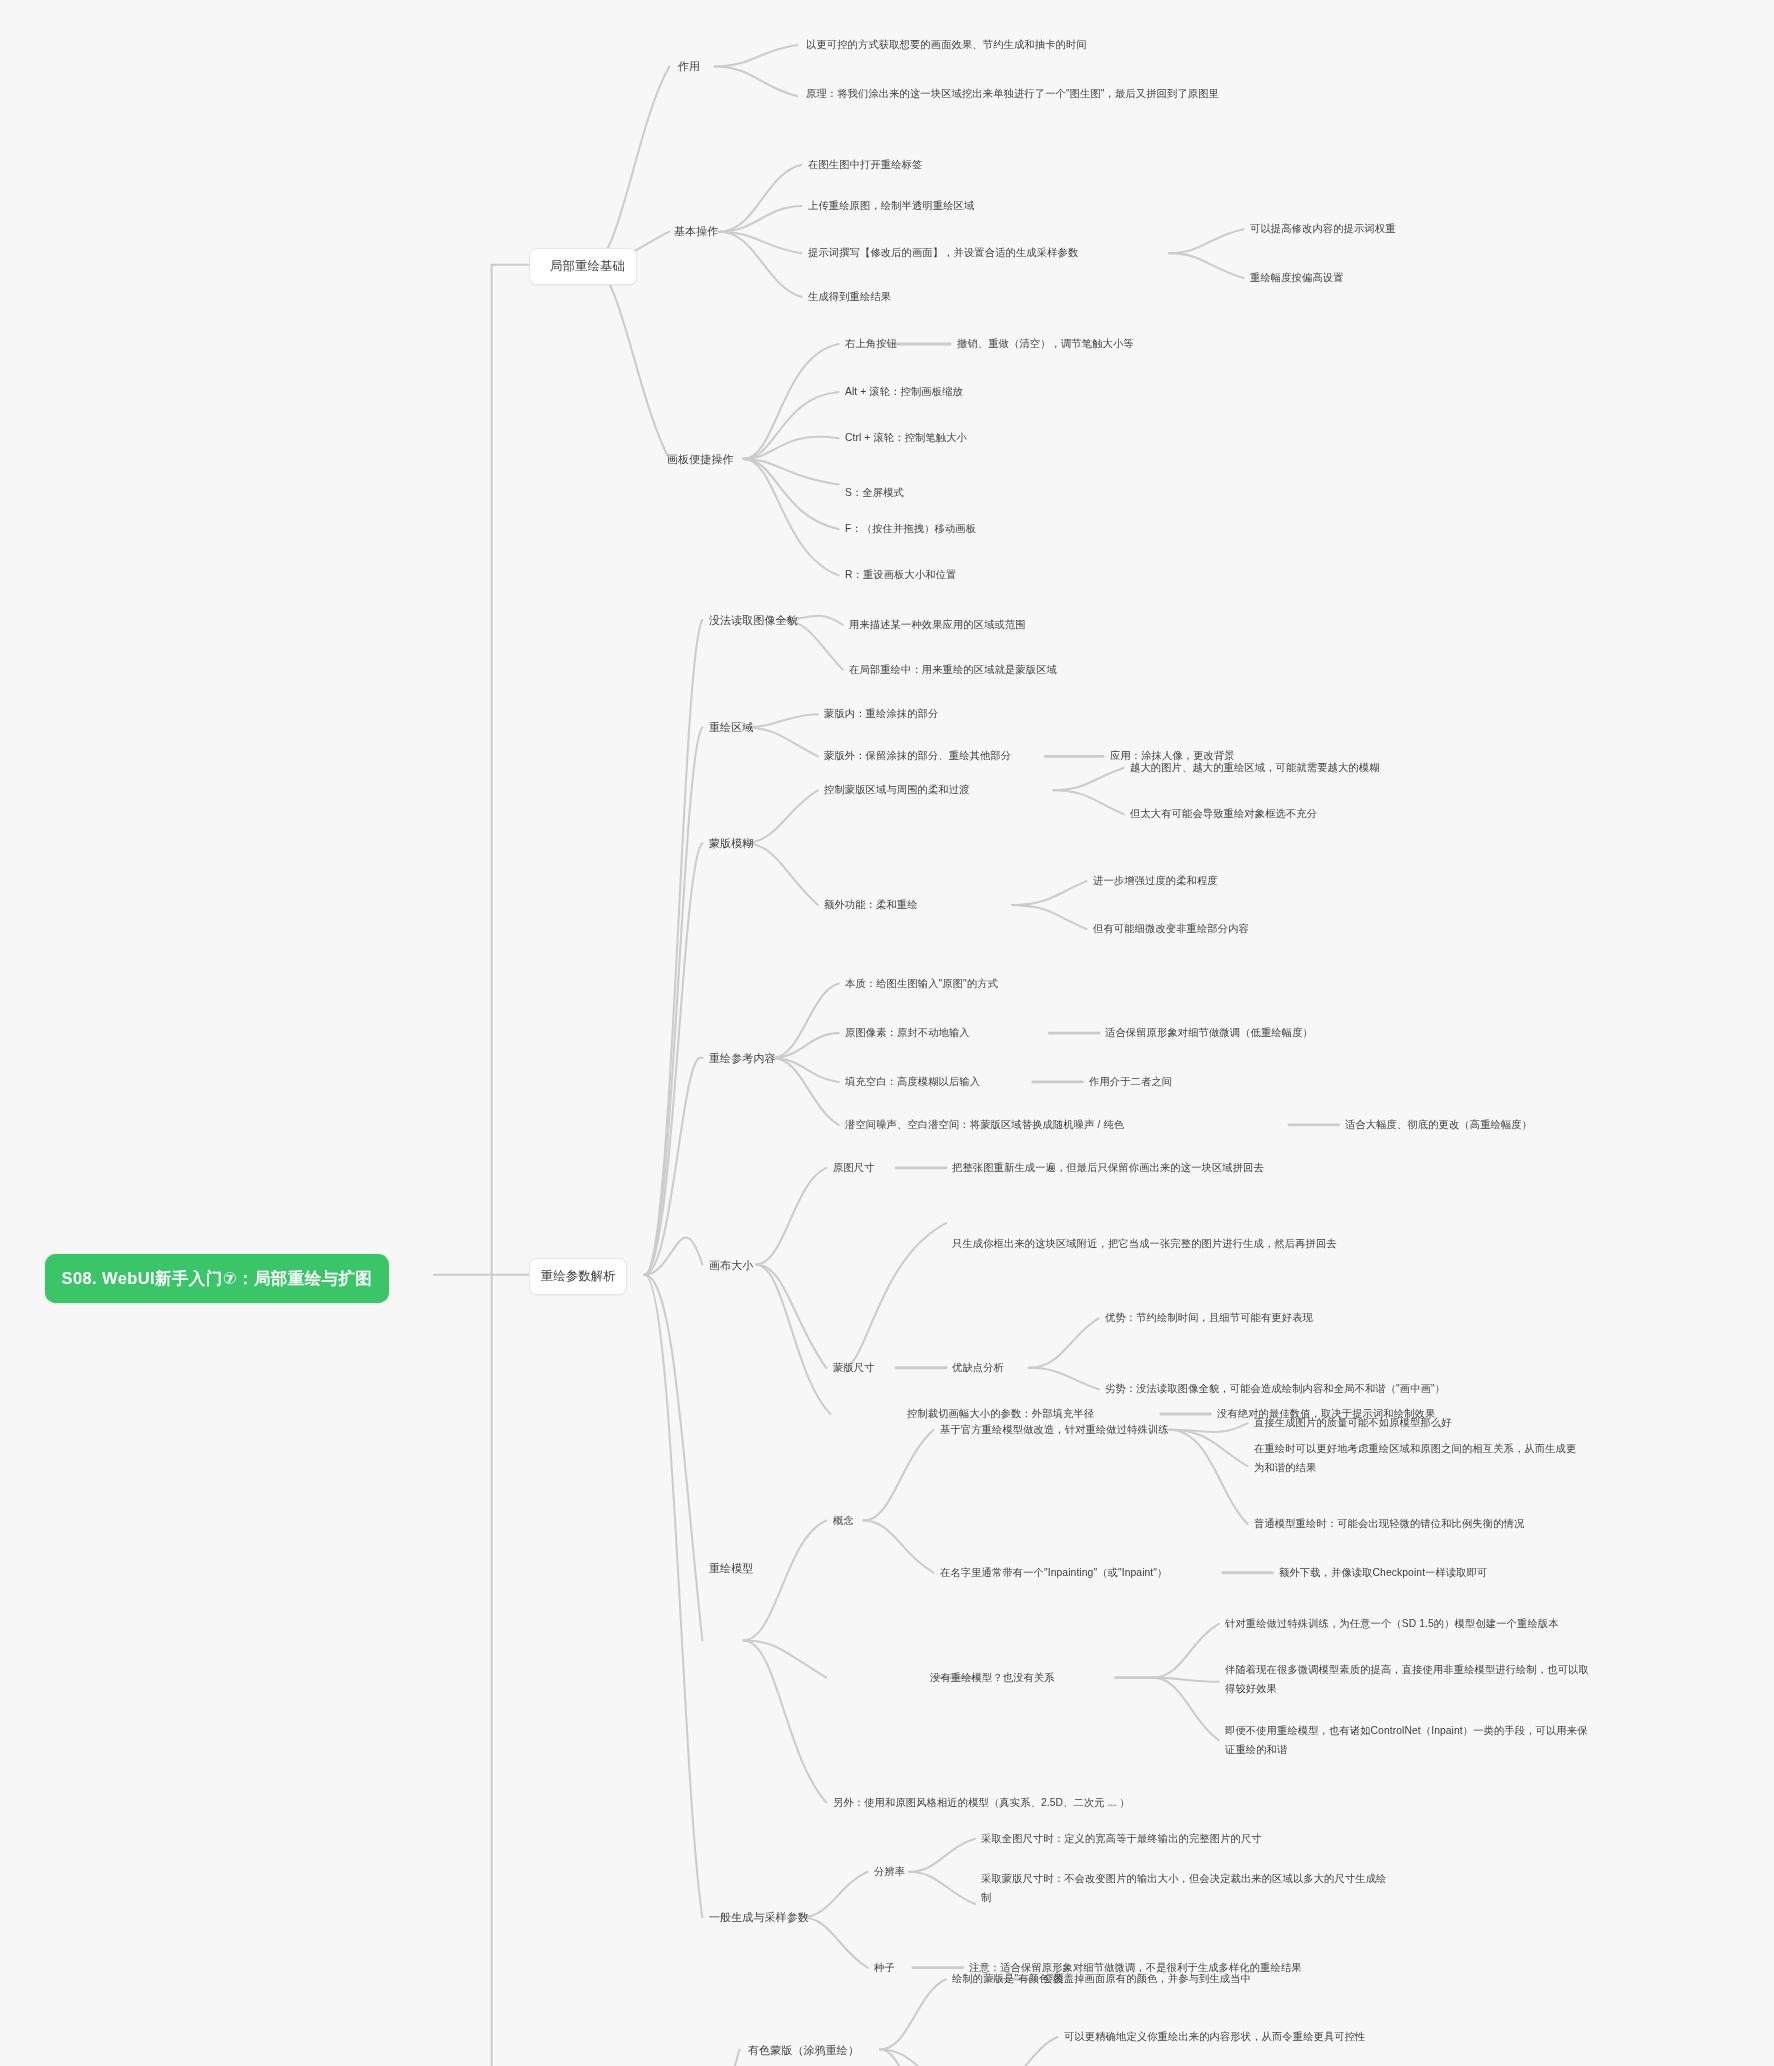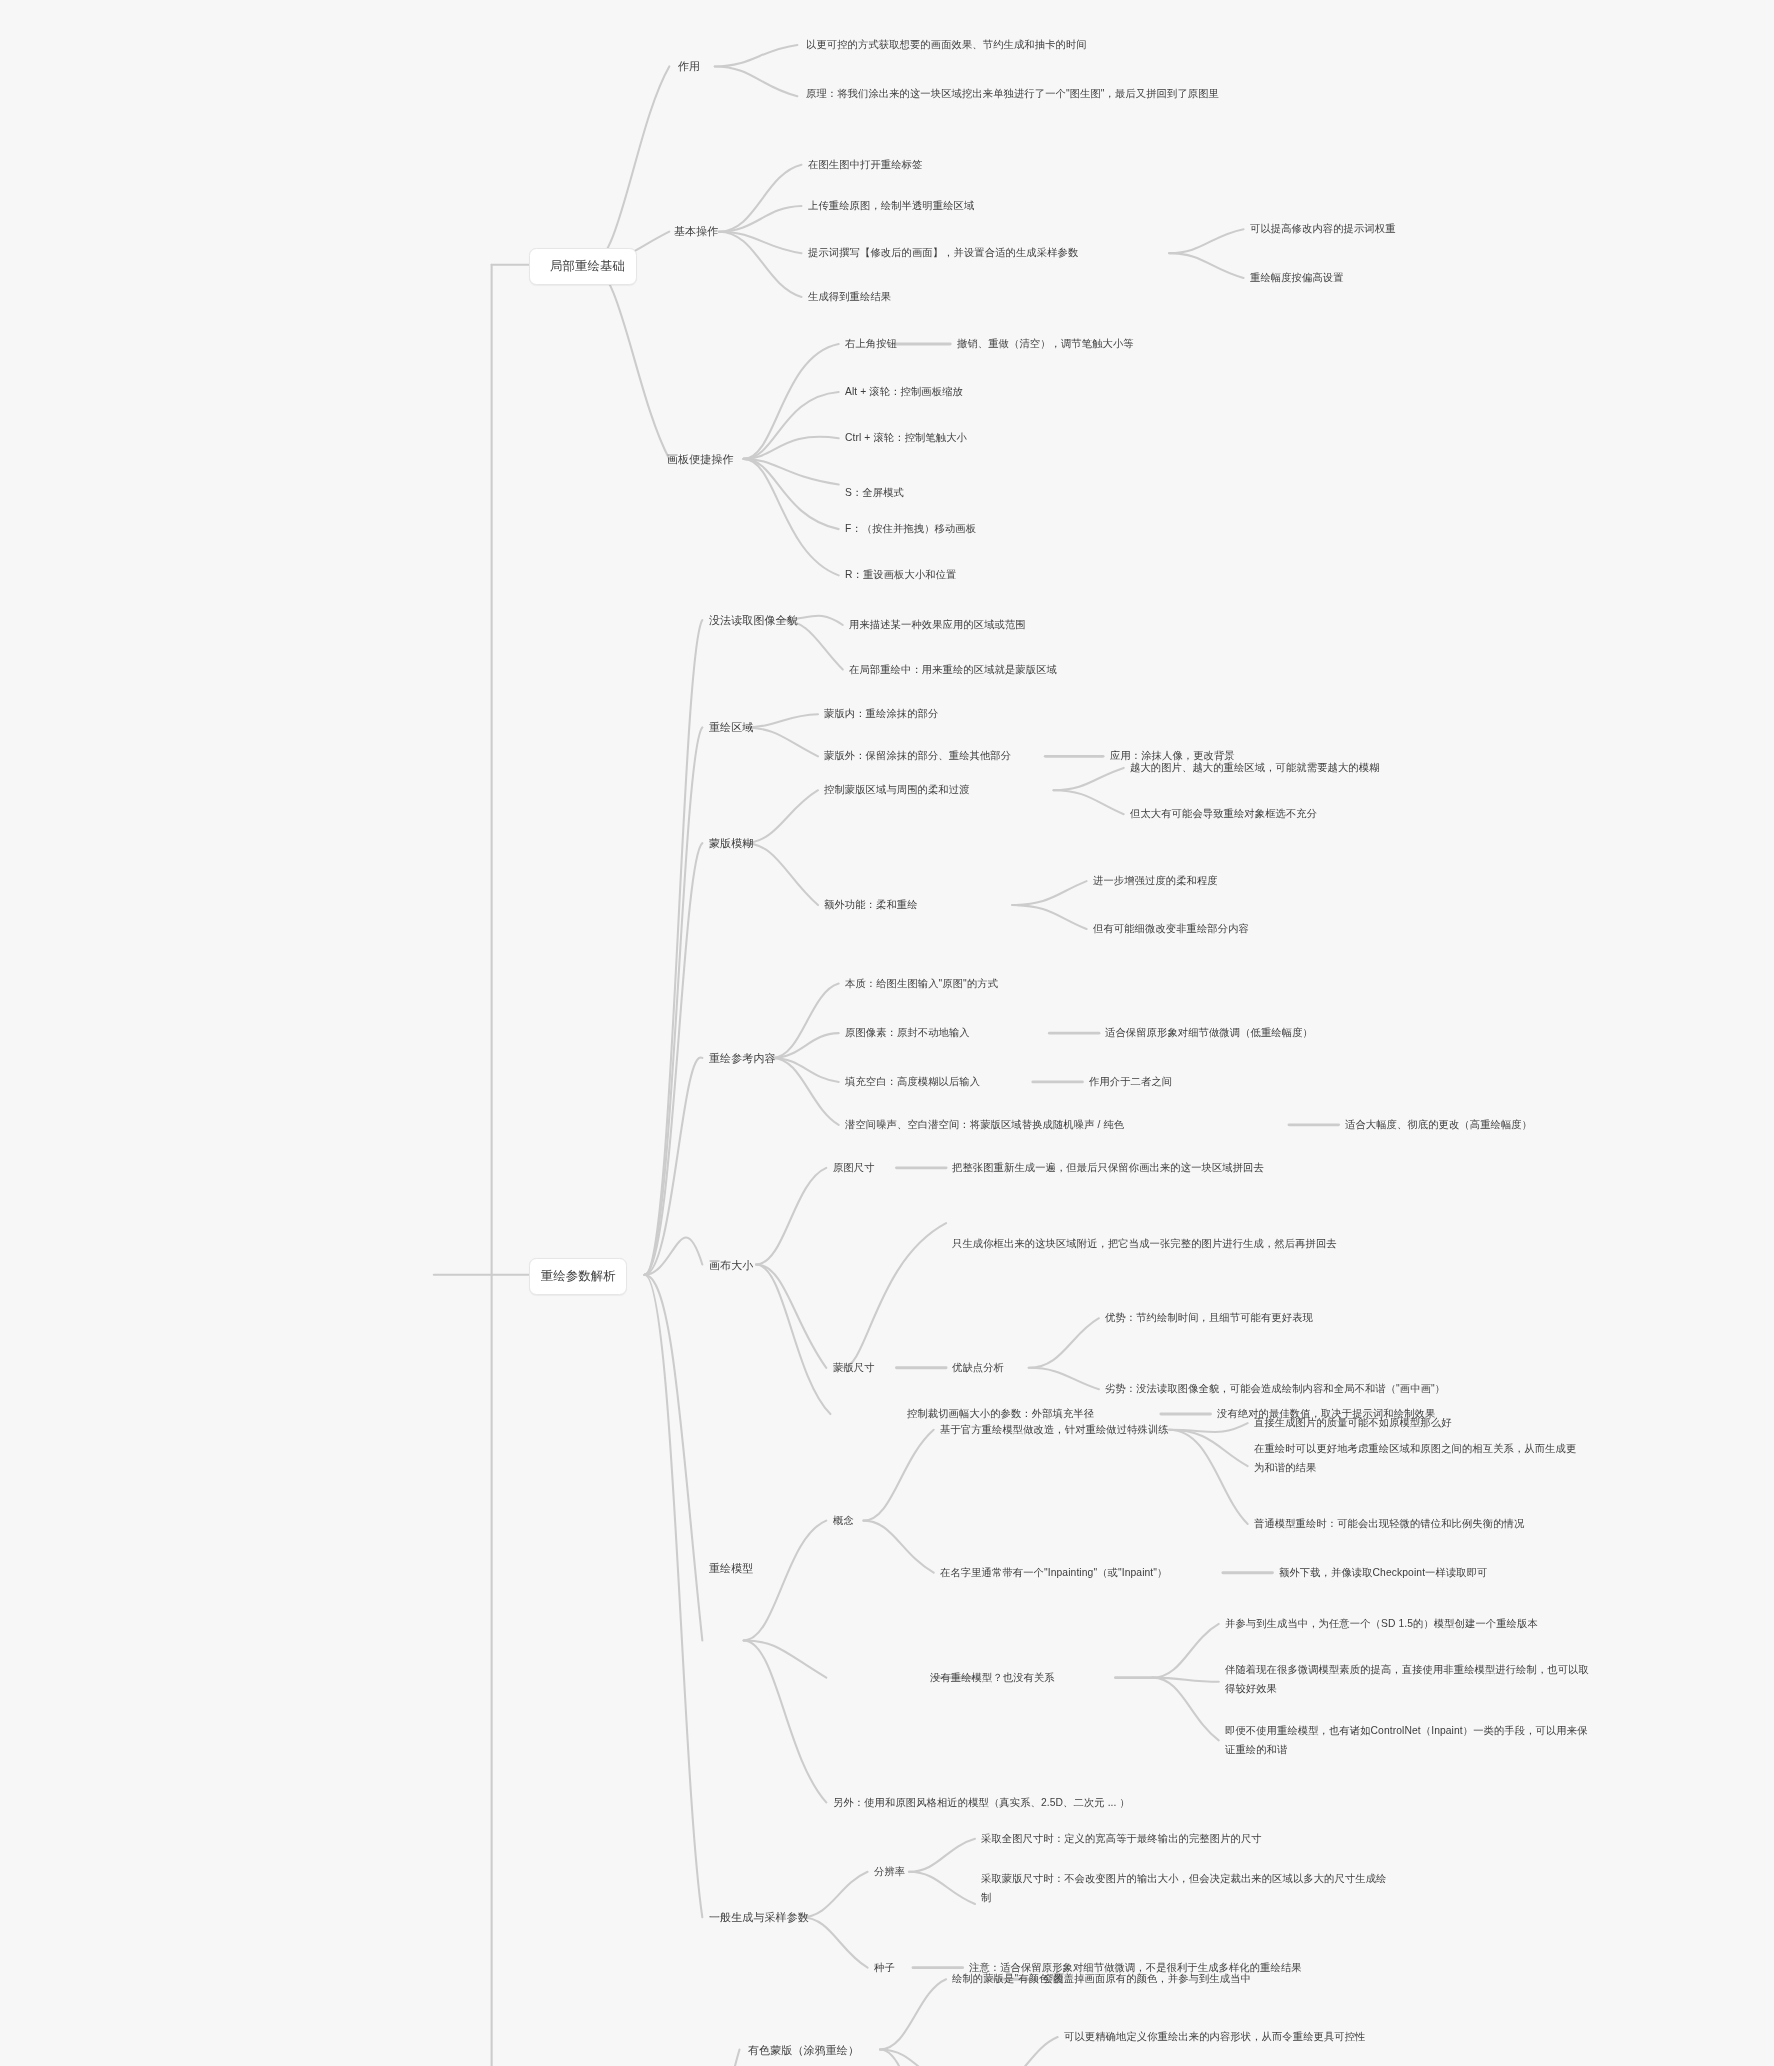--- a/index.html
+++ b/index.html
@@ -168,20 +168,21 @@
     <path d="M1960,5700 L2080,5700" stroke-width="7"></path>
     <path d="M2760,5700 L2880,5700" stroke-width="7"></path>
 
     <path d="M2040,6030 C2110,6030 2130,5880 2200,5840"></path>
     <path d="M2040,6030 C2110,6030 2130,5960 2200,5980"></path>
     <path d="M2040,6030 C2110,6030 2130,6080 2200,6122"></path>
     <path d="M2040,6030 C2110,6030 2130,6180 2200,6242"></path>
   </g>
 </svg>
 
+<div class="node root" style="left:45px;top:1254px;">S08. WebUI新手入门⑦：局部重绘与扩图</div>
 
 <div class="node lvl1" style="left:529px;top:248px;padding-left:20px;">局部重绘基础</div>
 
 <div class="node lvl2" style="left:678px;top:56px;">作用</div>
 <div class="node lvl3 w1" style="left:806px;top:35px;width:620px;">以更可控的方式获取想要的画面效果、节约生成和抽卡的时间</div>
 <div class="node lvl3" style="left:806px;top:84px;width:446px;">原理：将我们涂出来的这一块区域挖出来单独进行了一个"图生图"，最后又拼回到了原图里</div>
 
 <div class="node lvl2" style="left:674px;top:221px;">基本操作</div>
 <div class="node lvl3" style="left:808px;top:155px;width:372px;">在图生图中打开重绘标签</div>
 <div class="node lvl3" style="left:808px;top:196px;width:405px;">上传重绘原图，绘制半透明重绘区域</div>
@@ -240,21 +241,21 @@
 
 <div class="node lvl2" style="left:709px;top:1545px;margin-top:13px;">重绘模型</div>
 <div class="node lvl3" style="left:833px;top:1511px;width:83px;">概念</div>
 <div class="node lvl4" style="left:940px;top:1420px;width:256px;">基于官方重绘模型做改造，针对重绘做过特殊训练</div>
 <div class="node lvl4" style="left:1254px;top:1413px;width:372px;">直接生成图片的质量可能不如原模型那么好</div>
 <div class="node lvl4" style="left:1254px;top:1439px;width:331px;">在重绘时可以更好地考虑重绘区域和原图之间的相互关系，从而生成更为和谐的结果</div>
 <div class="node lvl4" style="left:1254px;top:1514px;width:413px;">普通模型重绘时：可能会出现轻微的错位和比例失衡的情况</div>
 <div class="node lvl4" style="left:940px;top:1563px;width:289px;">在名字里通常带有一个"Inpainting"（或"Inpaint"）</div>
 <div class="node lvl4" style="left:1279px;top:1563px;width:413px;">额外下载，并像读取Checkpoint一样读取即可</div>
 <div class="node lvl3" style="left:930px;top:1668px;width:190px;">没有重绘模型？也没有关系</div>
-<div class="node lvl4" style="left:1225px;top:1614px;width:413px;">并参与到生成当中，为任意一个（SD 1.5的）模型创建一个重绘版本</div>
+<div class="node lvl4" style="left:1225px;top:1614px;width:413px;">针对重绘做过特殊训练，为任意一个（SD 1.5的）模型创建一个重绘版本</div>
 <div class="node lvl4" style="left:1225px;top:1660px;width:372px;">伴随着现在很多微调模型素质的提高，直接使用非重绘模型进行绘制，也可以取得较好效果</div>
 <div class="node lvl4" style="left:1225px;top:1721px;width:372px;">即便不使用重绘模型，也有诸如ControlNet（Inpaint）一类的手段，可以用来保证重绘的和谐</div>
 <div class="node lvl3" style="left:833px;top:1793px;width:413px;">另外：使用和原图风格相近的模型（真实系、2.5D、二次元 ... ）</div>
 
 <div class="node lvl2" style="left:709px;top:1907px;">一般生成与采样参数</div>
 <div class="node lvl3" style="left:874px;top:1862px;width:83px;">分辨率</div>
 <div class="node lvl4" style="left:981px;top:1829px;width:455px;">采取全图尺寸时：定义的宽高等于最终输出的完整图片的尺寸</div>
 <div class="node lvl4" style="left:981px;top:1869px;width:413px;">采取蒙版尺寸时：不会改变图片的输出大小，但会决定裁出来的区域以多大的尺寸生成绘制</div>
 <div class="node lvl3" style="left:874px;top:1958px;width:83px;">种子</div>
 <div class="node lvl4" style="left:969px;top:1958px;width:496px;">注意：适合保留原形象对细节做微调，不是很利于生成多样化的重绘结果</div>

